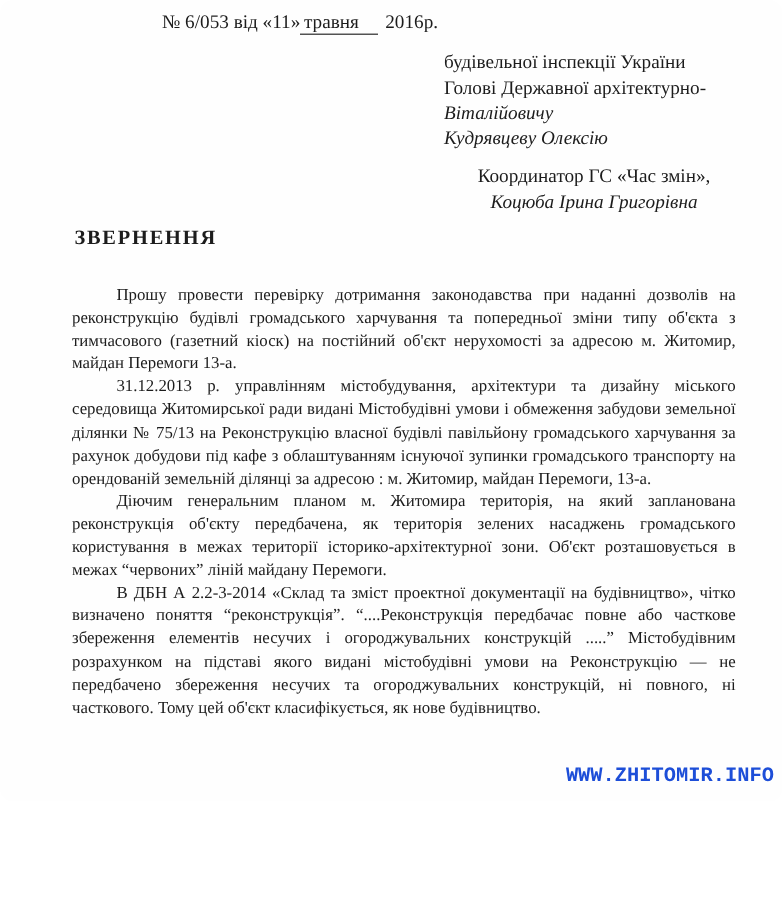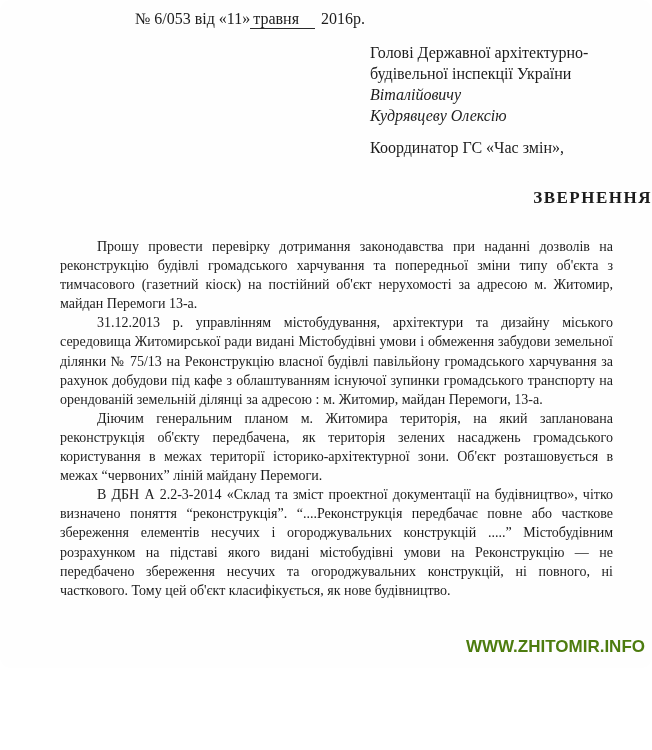--- a/index.html
+++ b/index.html
@@ -38,29 +38,30 @@
     top: 42px;
     width: 250px;
     font-size: 16px;
     line-height: 21px;
   }
   .addressee-block .italic {
     font-style: italic;
   }
   .sender-group {
     margin-top: 11px;
+    text-align: center;
   }
   .letter-title {
     position: absolute;
     left: 0;
     top: 188px;
     width: 652px;
     box-sizing: border-box;
     padding-left: 62px;
-    text-align: right;
+    text-align: left;
     font-weight: bold;
     font-size: 17px;
     letter-spacing: 1.5px;
   }
   .letter-body {
     position: absolute;
     left: 60px;
     top: 237px;
     width: 553px;
     font-size: 14px;
@@ -84,33 +85,34 @@
 </head>
 <body>
 
 <div class="page">
 
   <div class="doc-number">
     <span>№ 6/053 від  «11»</span><span class="month-underlined">травня</span><span class="year-suffix">2016р.</span>
   </div>
 
   <div class="addressee-block">
+    <div>будівельної інспекції України</div>
     <div>Голові Державної архітектурно-</div>
-    <div>будівельної інспекції України</div>
     <div class="italic">Віталійовичу</div>
     <div class="italic">Кудрявцеву Олексію</div>
     <div class="sender-group">
       <div>Координатор ГС «Час змін»,</div>
+      <div class="italic">Коцюба Ірина Григорівна</div>
     </div>
   </div>
 
   <div class="letter-title">ЗВЕРНЕННЯ</div>
 
   <div class="letter-body">
     <p>Прошу провести перевірку дотримання законодавства при наданні дозволів на реконструкцію будівлі громадського харчування та попередньої зміни типу об'єкта з тимчасового (газетний кіоск) на постійний об'єкт нерухомості за адресою м. Житомир, майдан Перемоги 13-а.</p>
     <p>31.12.2013 р. управлінням містобудування, архітектури та дизайну міського середовища Житомирської ради видані Містобудівні умови і обмеження забудови земельної ділянки № 75/13 на Реконструкцію власної будівлі павільйону громадського харчування за рахунок добудови під кафе з облаштуванням існуючої зупинки громадського транспорту на орендованій земельній ділянці за адресою : м. Житомир, майдан Перемоги, 13-а.</p>
     <p>Діючим генеральним планом м. Житомира територія, на який запланована реконструкція об'єкту передбачена, як територія зелених насаджень громадського користування в межах території історико-архітектурної зони. Об'єкт  розташовується в межах “червоних” ліній майдану Перемоги.</p>
     <p>В ДБН А 2.2-3-2014 «Склад та зміст проектної документації на будівництво», чітко визначено поняття “реконструкція”.  “....Реконструкція передбачає повне або часткове збереження елементів несучих і огороджувальних конструкцій .....” Містобудівним розрахунком на підставі якого видані містобудівні умови на Реконструкцію — не передбачено збереження несучих та огороджувальних конструкцій, ні повного, ні часткового. Тому цей об'єкт класифікується, як нове будівництво.</p>
   </div>
 
-  <div class="watermark" style="color: #4d7c0f;">WWW.ZHITOMIR.INFO</div>
+  <div class="watermark" style="color: #1d4ed8; font-family: Liberation Mono, monospace;">WWW.ZHITOMIR.INFO</div>
 
 </div>
 
 </body></html>

